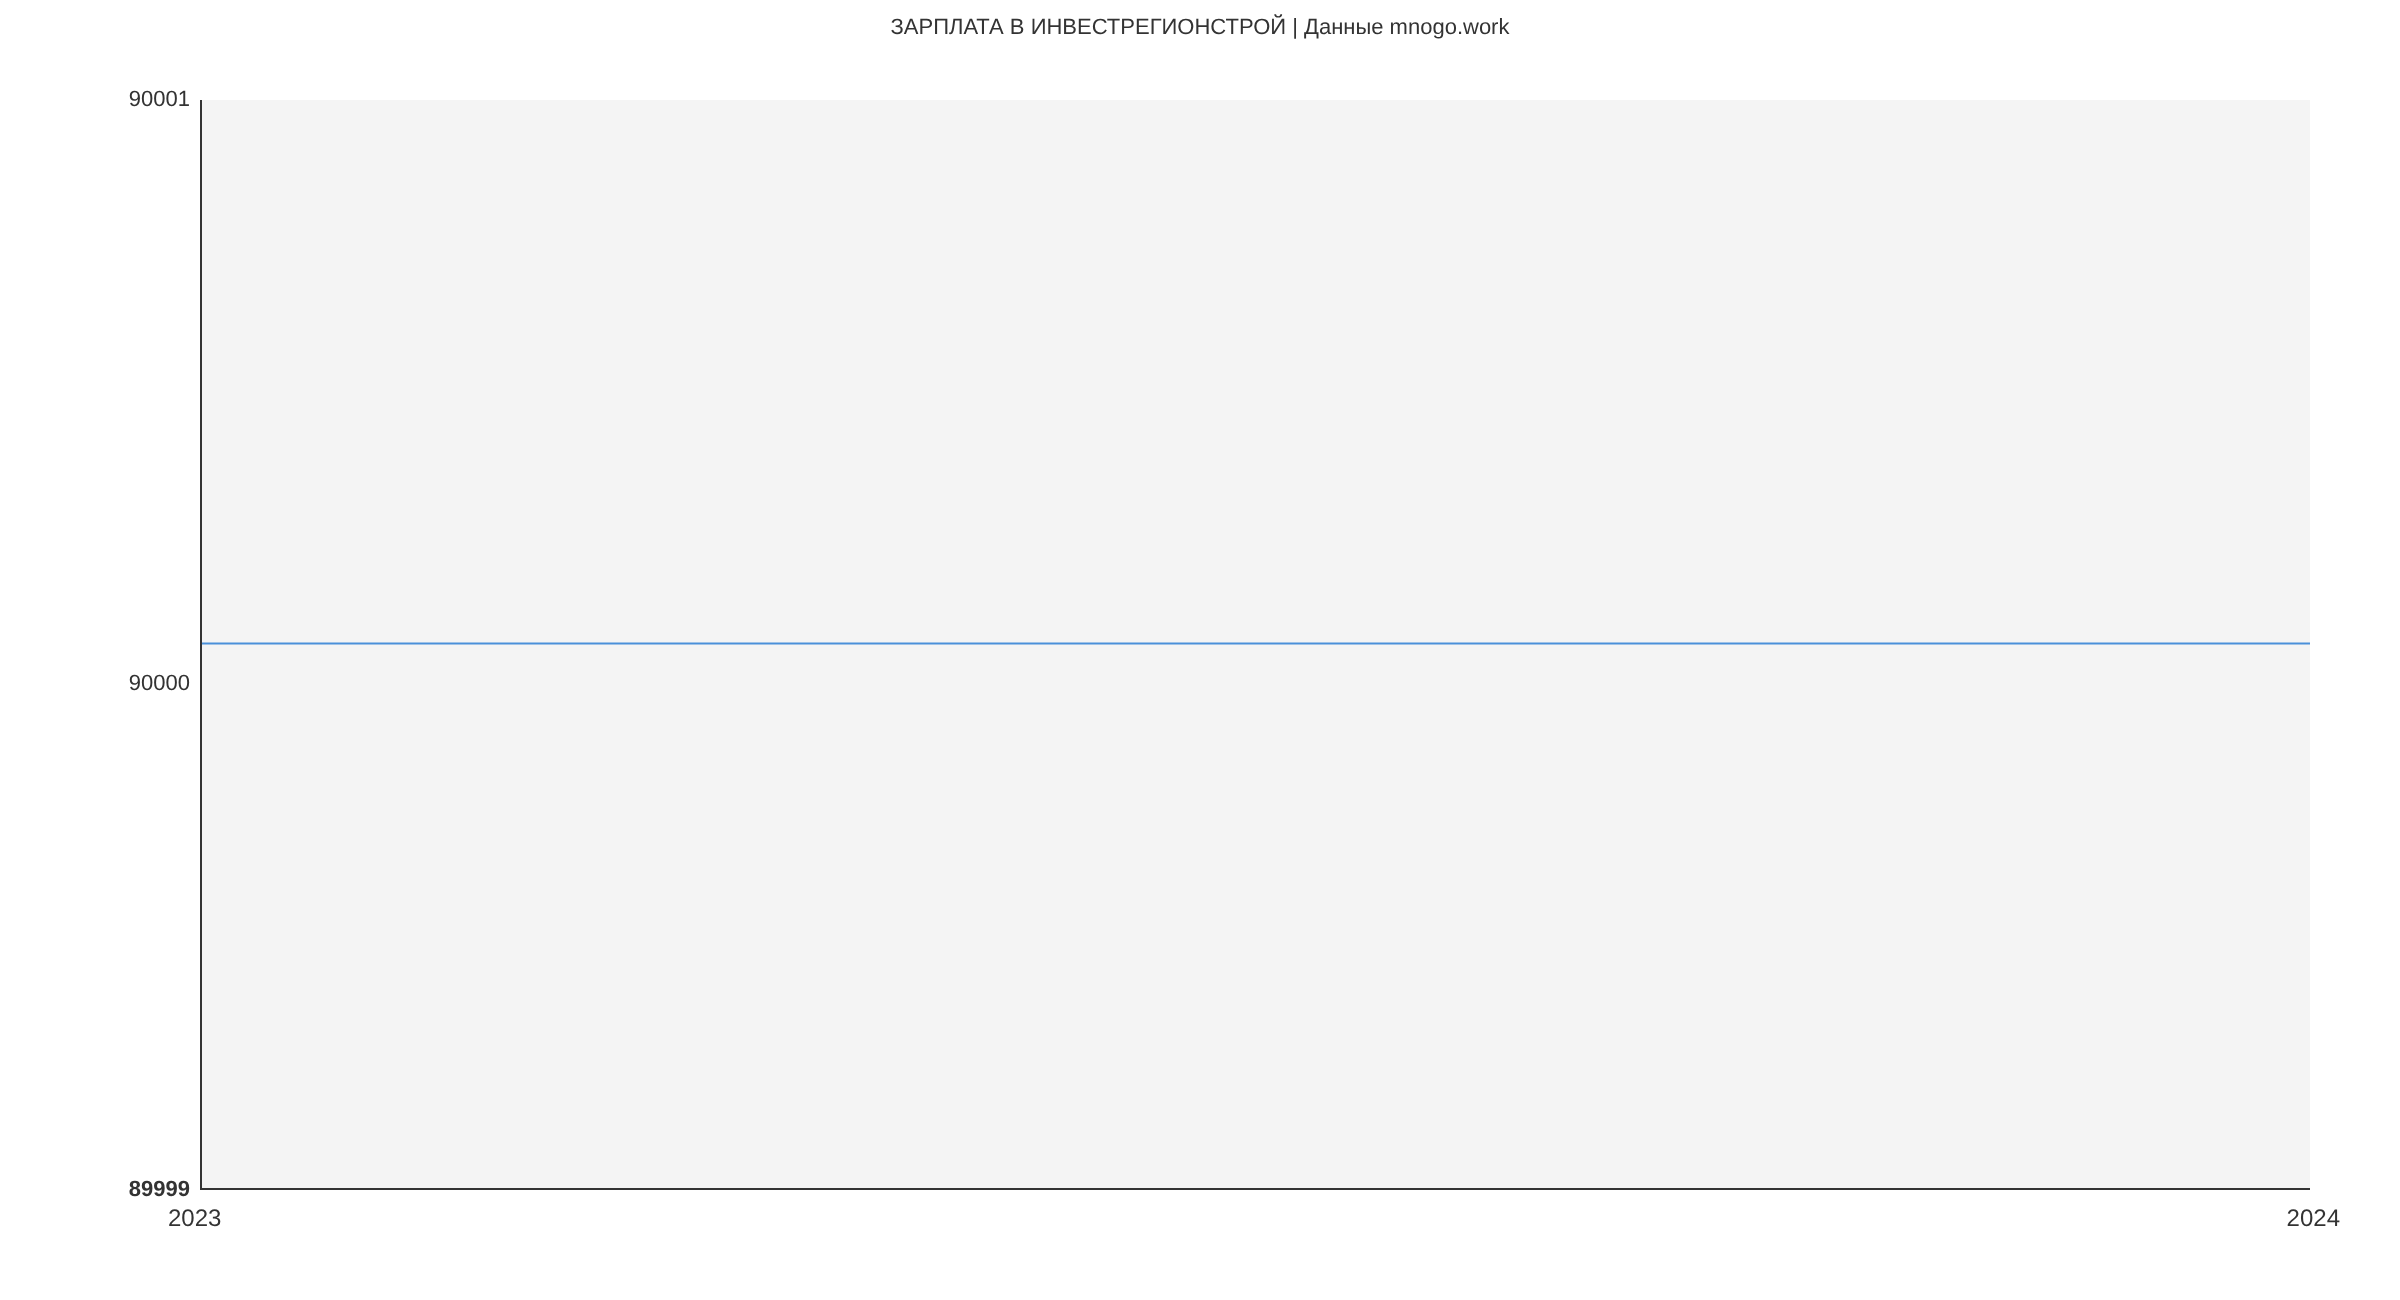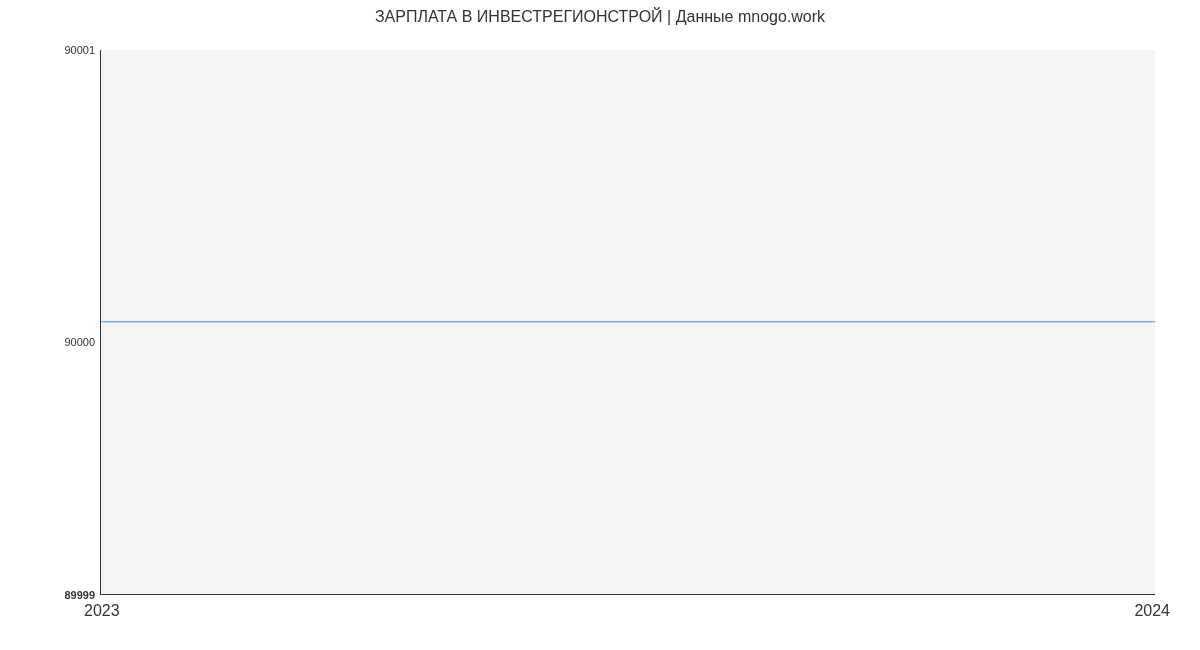--- a/index.html
+++ b/index.html
@@ -9,21 +9,21 @@
       background: #ffffff;
       font-family: Arial, sans-serif;
       position: relative;
     }
     .chart-title {
       position: absolute;
       top: 8px;
       left: 0;
       right: 0;
       text-align: center;
-      font-size: 16px;
+      font-size: 11px;
       color: #333333;
     }
     .plot-area {
       position: absolute;
       left: 100px;
       top: 50px;
       width: 1055px;
       height: 545px;
       background: #f4f4f4;
       border-left: 1px solid #333333;
@@ -44,21 +44,21 @@
       font-size: 11px;
       color: #333333;
       transform: translateY(-50%);
     }
     .y-tick-top    { top: 50px; }
     .y-tick-mid    { top: 322px; margin-top: 20px; }
     .y-tick-bottom { top: 595px; font-weight: bold; }
     .x-tick-label {
       position: absolute;
       top: 602px;
-      font-size: 16px;
+      font-size: 12px;
       color: #333333;
     }
     .x-tick-left  { left: 84px; }
     .x-tick-right { right: 30px; }
   </style>
 </head>
 <body>
 
 <div class="chart-title">ЗАРПЛАТА В ИНВЕСТРЕГИОНСТРОЙ | Данные mnogo.work</div>
 

